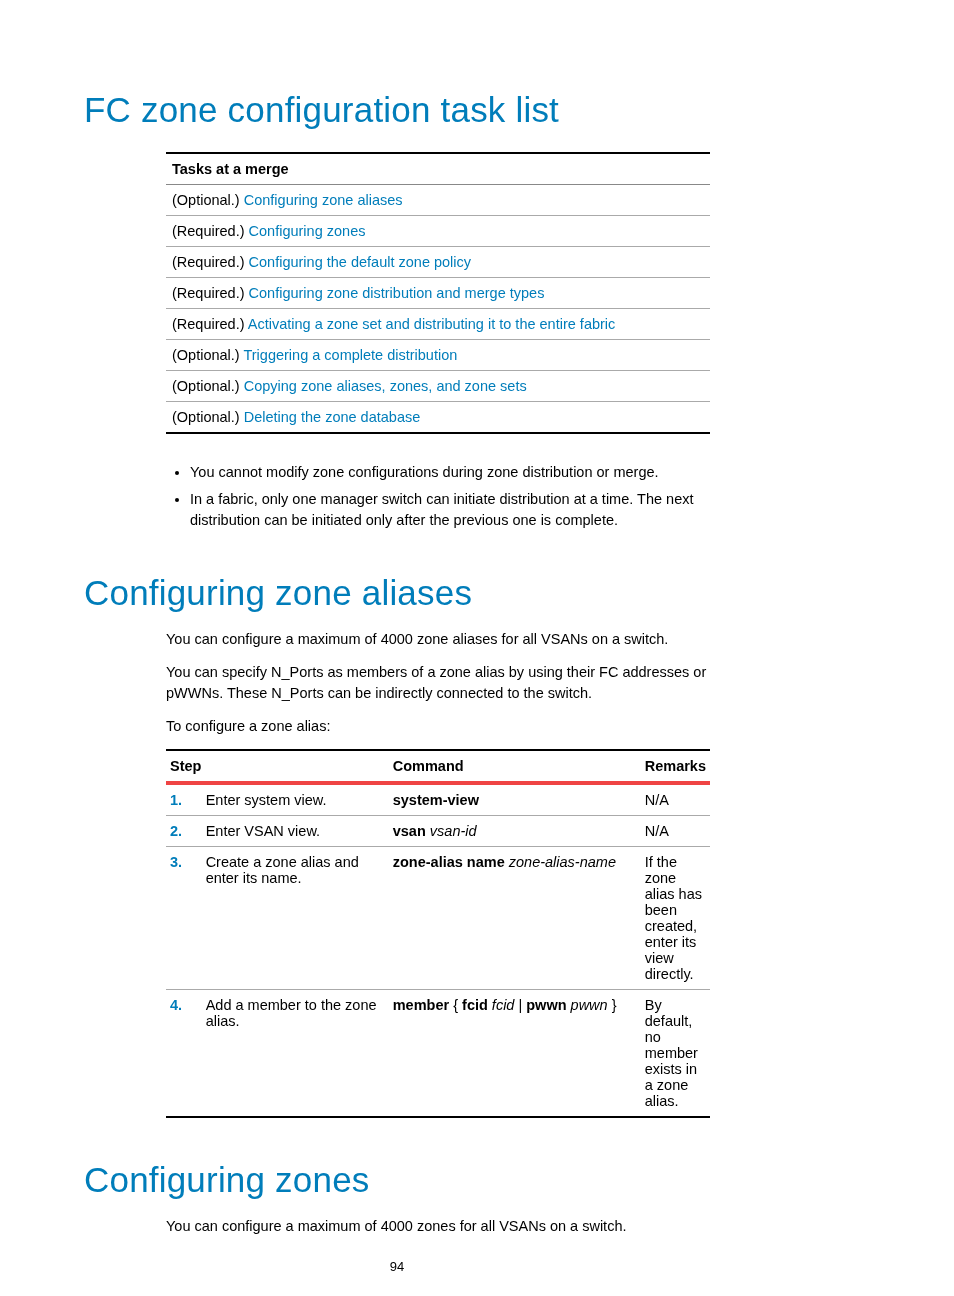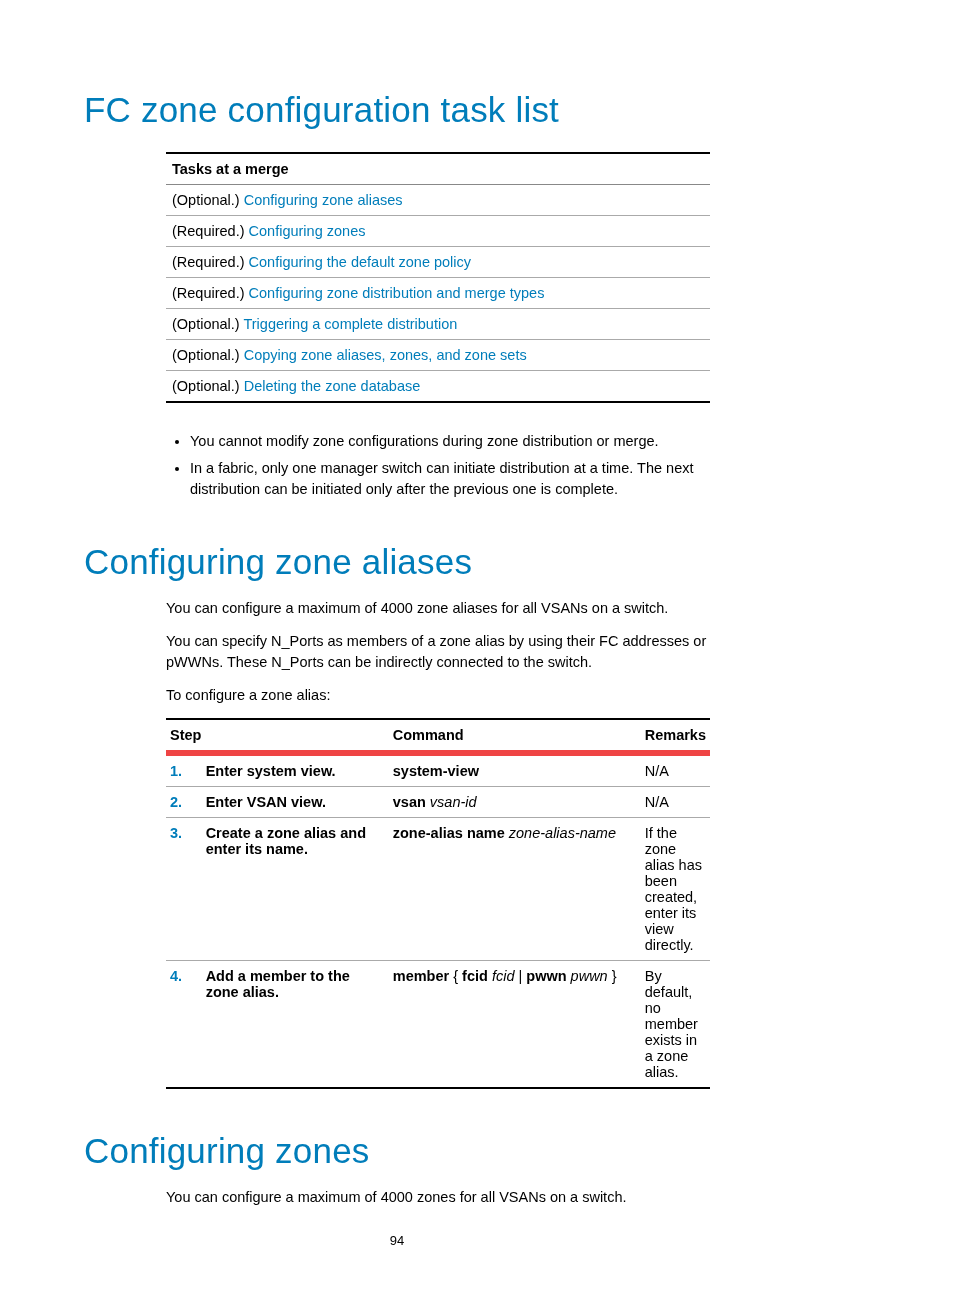--- a/index.html
+++ b/index.html
@@ -79,44 +79,44 @@
   
   .steps-table {
     width: 100%;
     border-collapse: collapse;
     font-size: 14.5px;
   }
   .steps-table thead th {
     text-align: left;
     font-weight: bold;
     border-top: 2px solid #000;
-    border-bottom: 6px solid #ef4444;
+    border-bottom: 4px solid #ef4444;
     padding: 7px 4px;
   }
   .steps-table tbody td {
     border-bottom: 1px solid #aaa;
     padding: 7px 4px;
     vertical-align: top;
   }
   .steps-table tbody tr:last-child td {
     border-bottom: 2px solid #000;
   }
   .step-num {
     color: #007dba;
     font-weight: bold;
     width: 28px;
     text-align: left;
   }
-  .col-step { width: 210px; font-weight: bold; }
+  .col-step { width: 210px; }
   .col-cmd { width: 248px; margin-left: 39px; }
   .cmd-bold { font-weight: bold; }
   .cmd-ital { font-style: italic; }
   .page-number {
     position: absolute;
-    bottom: 48px;
+    bottom: 22px;
     left: 0;
     width: 100%;
     text-align: center;
     font-size: 13px;
   }
   h1.section2 { margin-top: 42px; margin-bottom: 16px; }
   h1.section3 { margin-top: 42px; margin-bottom: 16px; }
 </style>
 </head>
 <body>
@@ -137,20 +137,23 @@
             <td><span>(Optional.) </span><span class="link">Configuring zone aliases</span></td>
           </tr>
           <tr>
             <td><span>(Required.) </span><span class="link">Configuring zones</span></td>
           </tr>
           <tr>
             <td><span>(Required.) </span><span class="link">Configuring the default zone policy</span></td>
           </tr>
           <tr>
             <td><span>(Required.) </span><span class="link">Configuring zone distribution and merge types</span></td>
+          </tr>
+          <tr>
+            <td><span>(Required.) </span><span class="link">Activating a zone set and distributing it to the entire fabric</span></td>
           </tr>
           <tr>
             <td><span>(Optional.) </span><span class="link">Triggering a complete distribution</span></td>
           </tr>
           <tr>
             <td><span>(Optional.) </span><span class="link">Copying zone aliases, zones, and zone sets</span></td>
           </tr>
           <tr>
             <td><span>(Optional.) </span><span class="link">Deleting the zone database</span></td>
           </tr>

